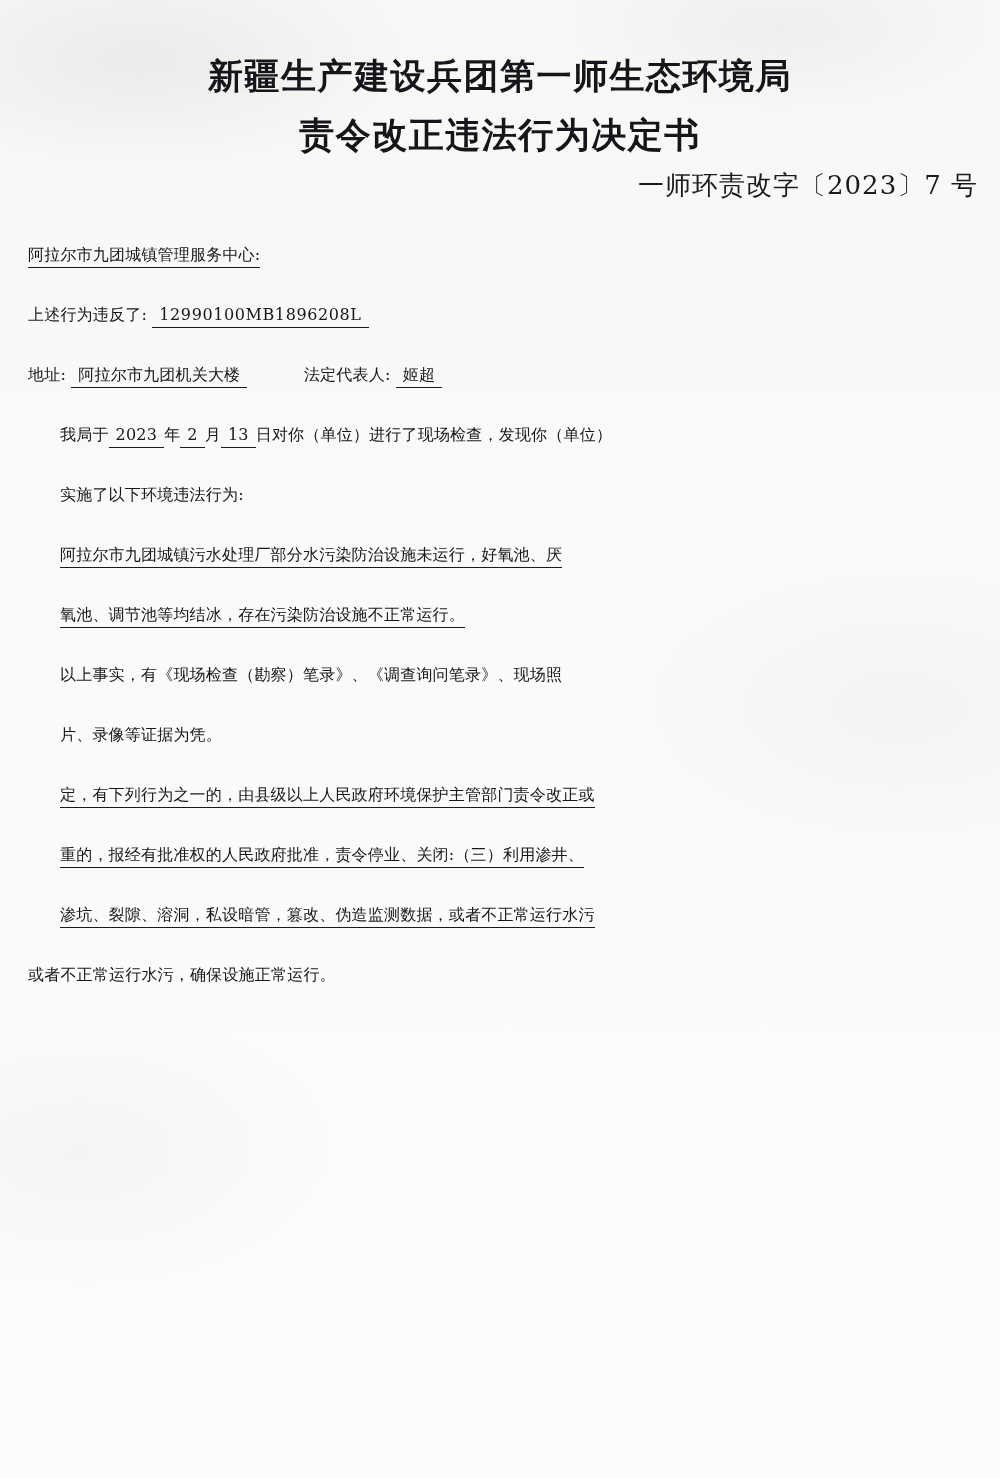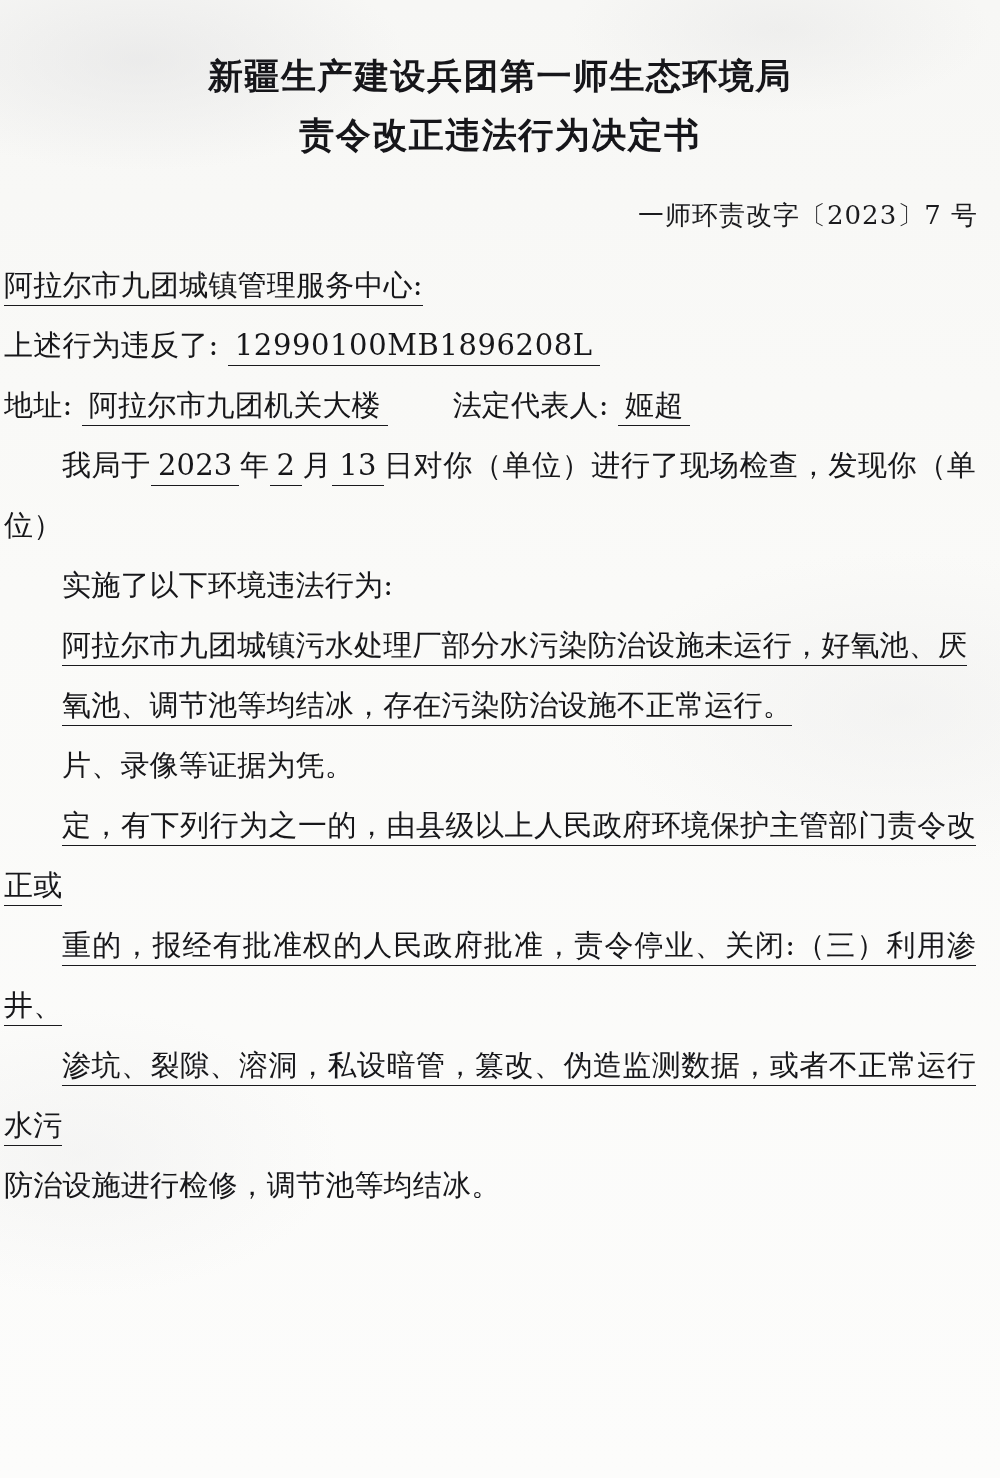--- a/index.html
+++ b/index.html
@@ -49,40 +49,40 @@
     line-height: 1.0;
   }
   .title-line-1 {
     padding-top: 58px;
   }
   .title-line-2 {
     padding-top: 24px;
   }
 
   .doc-number {
-    margin-top: 46px;
+    margin-top: 16px;
     padding-right: 22px;
     text-align: right;
     font-size: 26px;
     letter-spacing: 1px;
     color: #1b1b1e;
     font-family: "DejaVu Sans", "Liberation Sans", sans-serif;
     font-weight: 400;
   }
   .doc-number .num {
     font-family: "DejaVu Serif", "Liberation Serif", serif;
   }
 
   
   .body-wrap {
     margin-top: 22px;
-    padding-left: 4px;
+    padding-left: 28px;
     padding-right: 24px;
     color: #17171a;
-    font-size: 29px;
+    font-size: 16px;
     line-height: 60px;
     letter-spacing: 0.2px;
     text-align: justify;
     text-justify: inter-character;
   }
   .para {
     margin: 0 0 0 0;
   }
   .indent {
     text-indent: 2em;
@@ -156,29 +156,30 @@
         <span>我局于</span><span class="u-field">2023</span><span>年</span><span class="u-field">2</span><span>月</span><span class="u-field">13</span><span>日对你（单位）进行了现场检查，发现你（单位）</span>
         <span class="blk">实施了以下环境违法行为:</span>
       </div>
 
       <div class="para indent">
         <span class="u-inline">阿拉尔市九团城镇污水处理厂部分水污染防治设施未运行，好氧池、厌</span>
         <span class="blk"><span class="u-inline">氧池、调节池等均结冰，存在污染防治设施不正常运行。</span></span>
       </div>
 
       <div class="para indent">
+        <span>以上事实，有《现场检查（勘察）笔录》、《调查询问笔录》、现场照</span>
         <span class="blk">片、录像等证据为凭。</span>
       </div>
 
 
       <div class="para indent">
         <span class="blk"><span class="u-inline">定，有下列行为之一的，由县级以上人民政府环境保护主管部门责令改正或</span></span>
         <span class="blk"><span class="u-inline">重的，报经有批准权的人民政府批准，责令停业、关闭:（三）利用渗井、</span></span>
         <span class="blk"><span class="u-inline">渗坑、裂隙、溶洞，私设暗管，篡改、伪造监测数据，或者不正常运行水污</span></span>
       </div>
 
       <div class="para">
-        <span class="blk">防治设施进行检修，调节池等均结冰。</span>
+        <span class="blk">或者不正常运行水污，确保设施正常运行。</span>
       </div>
 
     </div>
   </div>
 </div>
 
 </body></html>

